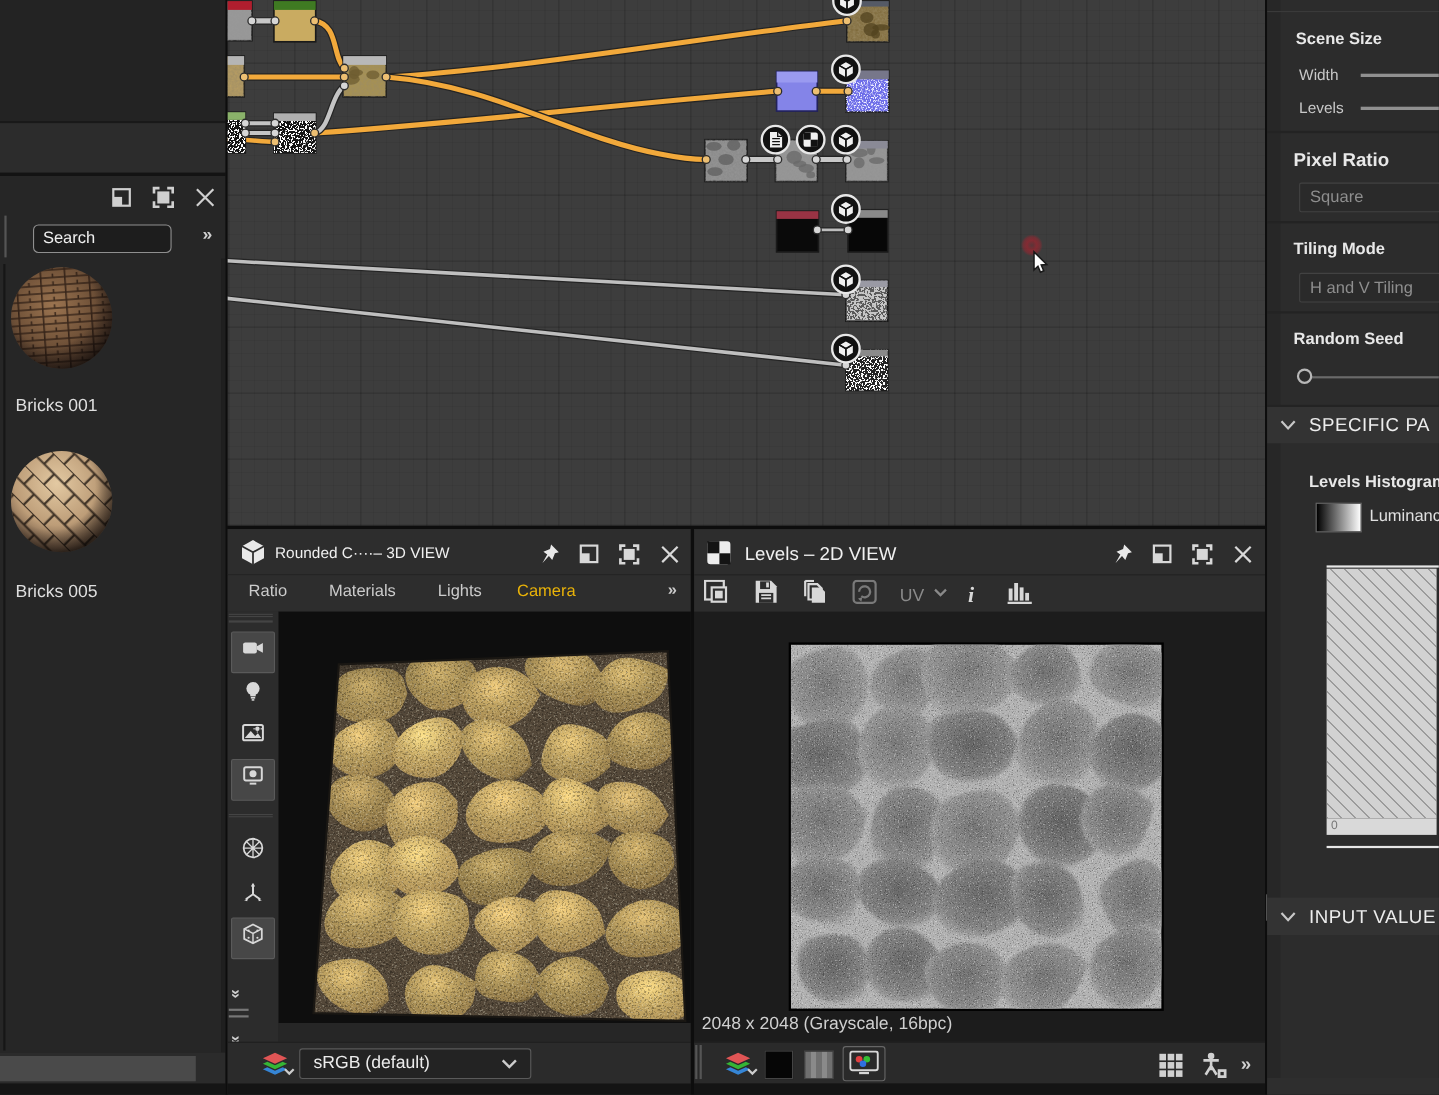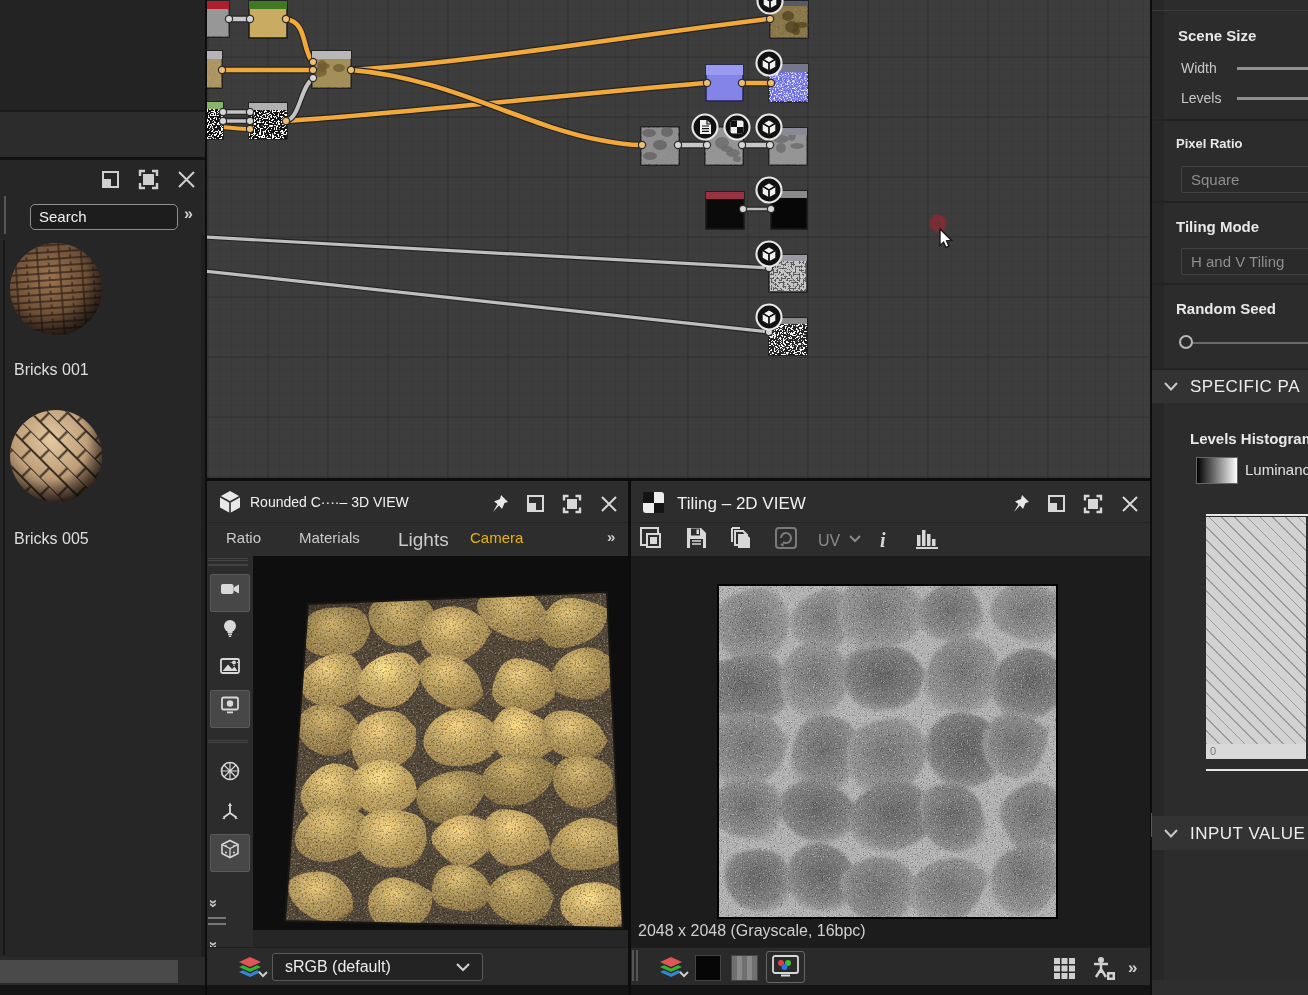--- a/index.html
+++ b/index.html
@@ -18,21 +18,21 @@
 <g transform="translate(38,0)">
         <rect x="5" y="5" width="11" height="11" fill="#cfcfcf" stroke="none"></rect>
         <path d="M2,7 V2 H7 M14,2 H19 V7 M19,14 V19 H14 M7,19 H2 V14" stroke-width="2.4"></path>
       </g>
 <g transform="translate(76,0)">
         <path d="M3,3 L18,18 M18,3 L3,18" stroke-width="2"></path>
       </g>
 </g>
   </svg>
 <div class="abs" style="left:4px;top:196px;width:2px;height:38px;background:#555;"></div>
-<div class="abs" style="left:30px;top:204px;width:148px;height:26px;background:#1d1d1d;border:1.5px solid #8f8f8f;border-radius:5px;color:#f0f0f0;font-size:15px;line-height:23px;padding-left:8px;">Search</div>
+<div class="abs" style="left:30px;top:204px;width:126px;height:26px;background:#1d1d1d;border:1.5px solid #8f8f8f;border-radius:5px;color:#f0f0f0;font-size:15px;line-height:23px;padding-left:8px;">Search</div>
 <div class="abs" style="left:184px;top:205px;color:#d0d0d0;font-size:16px;font-weight:bold;">»</div>
 <div class="abs" style="left:0;top:235px;width:205px;height:722px;background:#262626;"></div>
 <div class="abs" style="left:3px;top:240px;width:2px;height:715px;background:#161616;"></div>
 <div class="abs" style="left:201px;top:235px;width:4px;height:722px;background:#1f1f1f;"></div>
 <svg width="96" height="96" style="position:absolute;left:8px;top:241px;" xmlns="http://www.w3.org/2000/svg">
     <radialGradient id="sp1" cx="42%" cy="38%" r="72%">
       <stop offset="0%" stop-color="#9b7450"></stop>
       <stop offset="55%" stop-color="#6f5138"></stop>
       <stop offset="85%" stop-color="#4d372a"></stop>
       <stop offset="100%" stop-color="#241a14"></stop>
@@ -306,21 +306,21 @@
       <rect x="5" y="5" width="10" height="10" fill="#d8d8d8"></rect>
       <path d="M2,6.5 V2 H6.5 M13.5,2 H18 V6.5 M18,13.5 V18 H13.5 M6.5,18 H2 V13.5" stroke="#d8d8d8" fill="none" stroke-width="2.4"></path>
     </g>
     <g transform="translate(110,1)">
       <path d="M3,3 L17,17 M17,3 L3,17" stroke="#d8d8d8" stroke-width="2" fill="none"></path>
     </g>
   </svg>
 <div class="abs" style="left:207px;top:523px;width:421px;height:33px;background:#2d2d2d;"></div>
 <div class="abs" style="left:226px;top:529px;color:#cbcbcb;font-size:15px;">Ratio</div>
 <div class="abs" style="left:299px;top:529px;color:#cbcbcb;font-size:15px;">Materials</div>
-<div class="abs" style="left:398px;top:529px;color:#cbcbcb;font-size:19px;">Lights</div>
+<div class="abs" style="left:398px;top:529px;color:#cbcbcb;font-size:15px;">Lights</div>
 <div class="abs" style="left:470px;top:529px;color:#eab308;font-size:15px;">Camera</div>
 <div class="abs" style="left:607px;top:528px;color:#cbcbcb;font-size:15px;font-weight:bold;">»</div>
 <div class="abs" style="left:253px;top:556px;width:375px;height:374px;background:#0e0e0e;"></div>
 <svg width="375" height="374" viewBox="0 0 375 374" style="position:absolute;left:253px;top:556px;" xmlns="http://www.w3.org/2000/svg">
     <defs>
       <filter id="specd" x="0" y="0" width="100%" height="100%">
         <feTurbulence type="fractalNoise" baseFrequency="0.55" numOctaves="3" seed="2" result="t"></feTurbulence>
         <feColorMatrix in="t" type="matrix" values="0 0 0 0 0 0 0 0 0 0 0 0 0 0 0 3 3 3 0 -4.6"></feColorMatrix>
         <feComposite operator="in" in2="SourceGraphic"></feComposite>
       </filter>
@@ -617,21 +617,21 @@
   </svg>
 <div class="abs" style="left:207px;top:985px;width:421px;height:10px;background:#141414;"></div>
 <div class="abs" style="left:628px;top:481px;width:3px;height:514px;background:#0d0d0d;"></div>
 <div class="abs" style="left:631px;top:481px;width:519px;height:514px;background:#1c1c1c;"></div>
 <div class="abs" style="left:631px;top:481px;width:519px;height:42px;background:#2d2d2d;border-bottom:1px solid #242424;"></div>
 <svg class="abs" style="left:642px;top:491px;" width="24" height="24" xmlns="http://www.w3.org/2000/svg">
     <rect x="1" y="1" width="21" height="21" rx="3" fill="#ededed"></rect>
     <rect x="1" y="1" width="11" height="11" fill="#141414"></rect>
     <rect x="12" y="12" width="10" height="10" fill="#141414"></rect>
   </svg>
-<div class="abs" style="left:677px;top:494px;color:#f0f0f0;font-size:17px;">Tiling – 2D VIEW</div>
+<div class="abs" style="left:677px;top:494px;color:#f0f0f0;font-size:17px;">Levels – 2D VIEW</div>
 <svg class="abs" style="left:1010px;top:493px;" width="135" height="24" xmlns="http://www.w3.org/2000/svg">
     <g transform="translate(0,0)">
       <path d="M12,2 L19,9 L15.5,10 L13,16 L10,12.5 L4,19 L8.5,11 L5,8.5 L11,6 Z" fill="#e8e8e8"></path>
     </g>
     <g transform="translate(37,1)" stroke="#d8d8d8" fill="none" stroke-width="2">
       <rect x="2" y="2" width="15" height="15"></rect>
       <rect x="2" y="9" width="8" height="8" fill="#d8d8d8" stroke="none"></rect>
     </g>
     <g transform="translate(73,1)">
       <rect x="5" y="5" width="10" height="10" fill="#d8d8d8"></rect>
@@ -894,21 +894,21 @@
 <div class="abs" style="left:1151px;top:813px;width:4px;height:24px;background:#5a5a5a;"></div>
 <div class="abs" style="left:1152px;top:0;width:156px;height:995px;background:#2c2c2c;"></div>
 <div class="abs" style="left:1152px;top:0;width:12px;height:995px;background:#272727;"></div>
 <div class="abs" style="left:1152px;top:10px;width:156px;height:1px;background:#3a3a3a;"></div>
 <div class="abs" style="left:1178px;top:27px;color:#e8e8e8;font-size:15px;font-weight:bold;">Scene Size</div>
 <div class="abs" style="left:1181px;top:60px;color:#c8c8c8;font-size:14px;">Width</div>
 <div class="abs" style="left:1237px;top:67px;width:71px;height:2.5px;background:#909090;"></div>
 <div class="abs" style="left:1181px;top:90px;color:#c8c8c8;font-size:14px;">Levels</div>
 <div class="abs" style="left:1237px;top:97px;width:71px;height:2.5px;background:#909090;"></div>
 <div class="abs" style="left:1152px;top:119px;width:156px;height:2px;background:#232323;"></div>
-<div class="abs" style="left:1176px;top:136px;color:#e8e8e8;font-size:13px;font-weight:bold;">Pixel Ratio</div>
+<div class="abs" style="left:1176px;top:136px;color:#e8e8e8;font-size:17px;font-weight:bold;">Pixel Ratio</div>
 <div class="abs" style="left:1181px;top:166px;width:140px;height:27px;background:#2a2a2a;border:1px solid #424242;border-radius:2px;color:#8e8e8e;font-size:15px;line-height:25px;padding-left:9px;">Square</div>
 <div class="abs" style="left:1152px;top:201px;width:156px;height:2px;background:#232323;"></div>
 <div class="abs" style="left:1176px;top:218px;color:#e8e8e8;font-size:15px;font-weight:bold;">Tiling Mode</div>
 <div class="abs" style="left:1181px;top:248px;width:140px;height:27px;background:#2a2a2a;border:1px solid #424242;border-radius:2px;color:#8e8e8e;font-size:15px;line-height:25px;padding-left:9px;">H and V Tiling</div>
 <div class="abs" style="left:1152px;top:283px;width:156px;height:2px;background:#232323;"></div>
 <div class="abs" style="left:1176px;top:300px;color:#e8e8e8;font-size:15px;font-weight:bold;">Random Seed</div>
 <div class="abs" style="left:1192px;top:342px;width:116px;height:1.5px;background:#6a6a6a;"></div>
 <div class="abs" style="left:1179px;top:335px;width:14px;height:14px;border:2.5px solid #b8b8b8;border-radius:50%;background:#2c2c2c;"></div>
 <div class="abs" style="left:1152px;top:368px;width:156px;height:2px;background:#232323;"></div>
 <div class="abs" style="left:1152px;top:370px;width:156px;height:33px;background:#333333;"></div>

